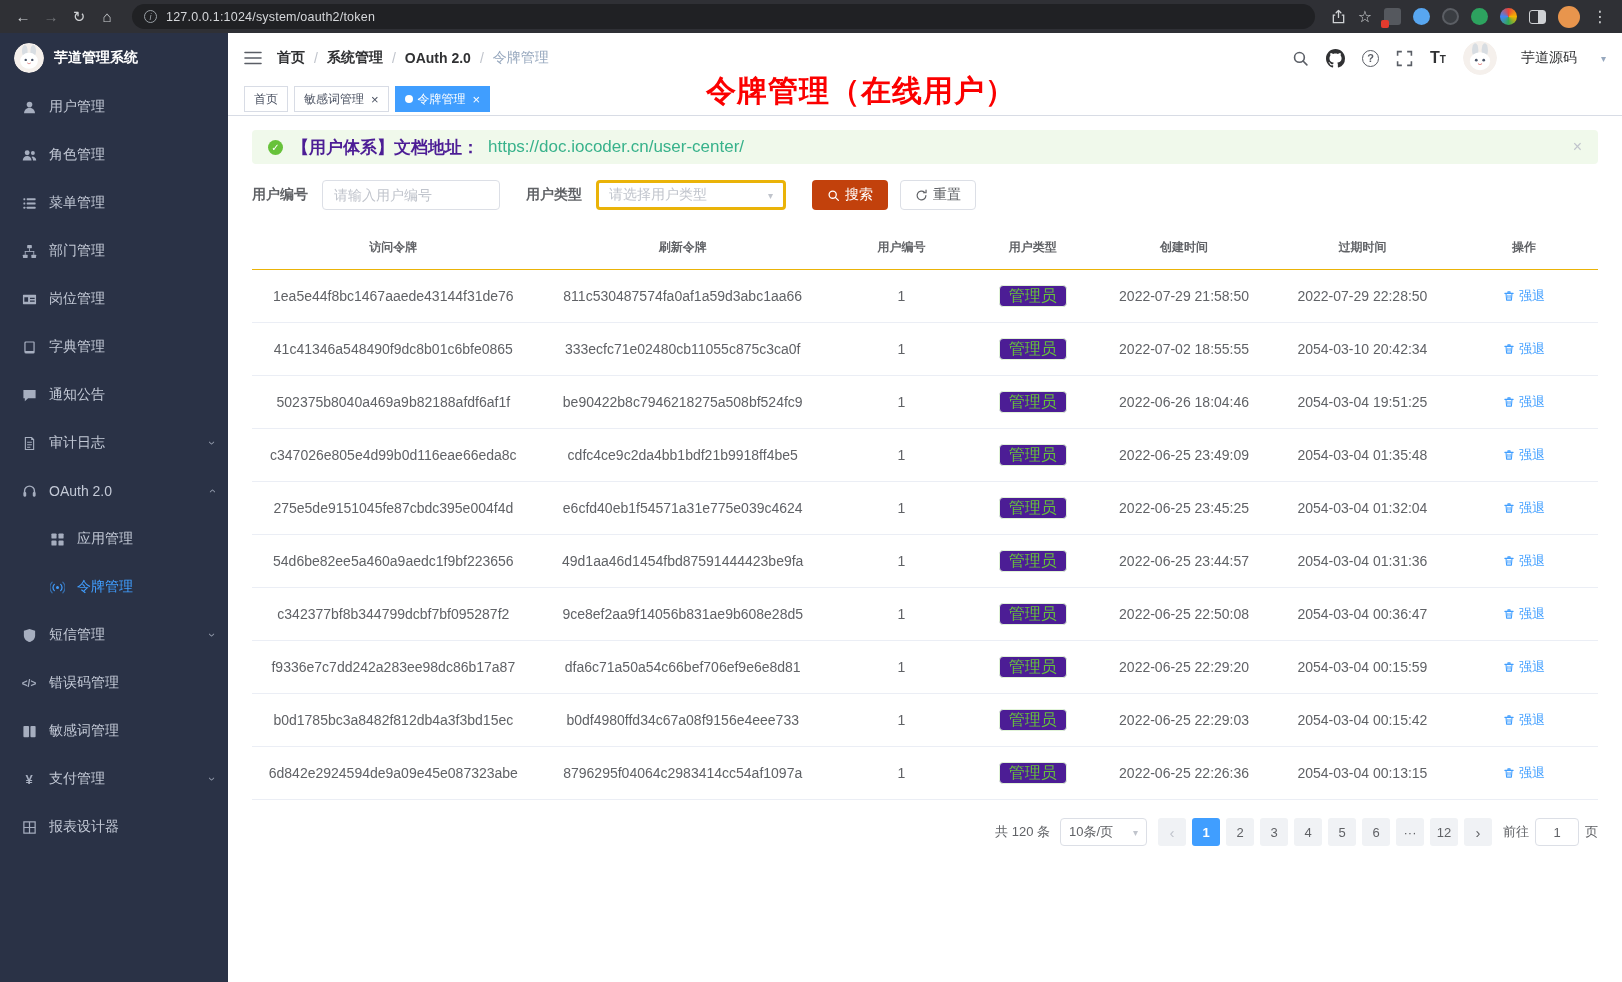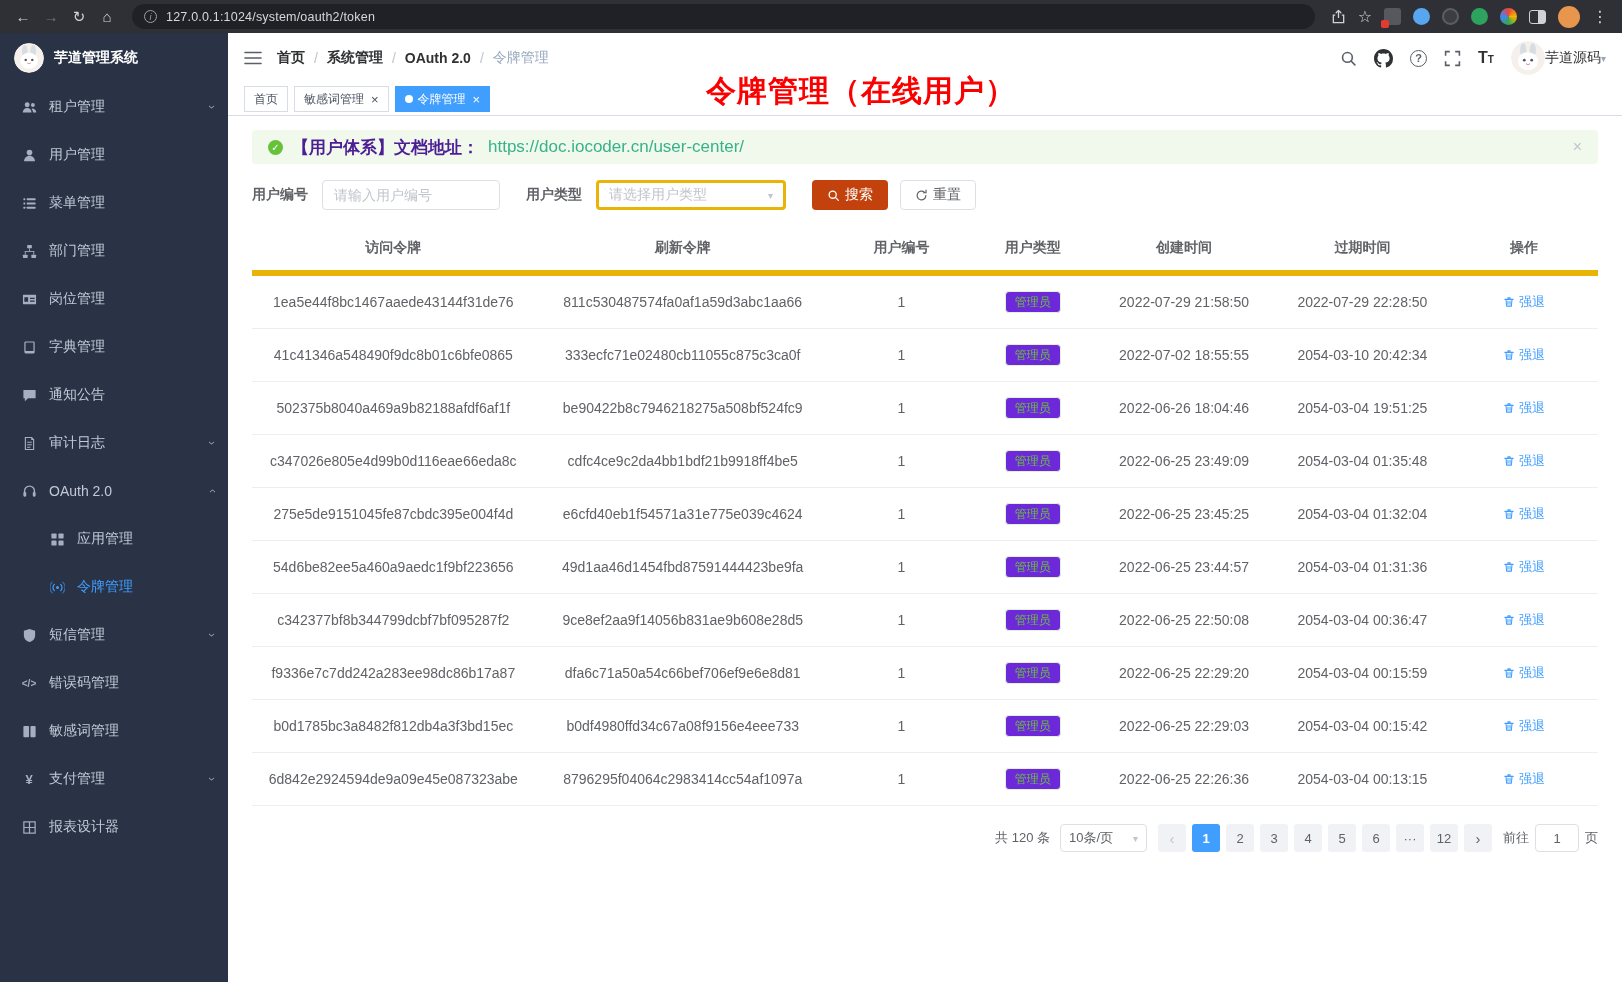--- a/index.html
+++ b/index.html
@@ -57,21 +57,21 @@
   .crumb { color:#303133; font-weight:600; cursor:pointer; }
   .crumb.last { color:#97a8be; font-weight:400; cursor:default; }
   .crumb-sep { color:#c0c4cc; margin:0 9px; }
   .hdr-right { margin-left:auto; display:flex; align-items:center; gap:17px; color:#5a5e66; }
   .hicon { cursor:pointer; display:flex; align-items:center; }
   .hicon svg { width:17px; height:17px; }
   .gh svg { width:19px; height:19px; fill:#303133; }
   .help { width:17px; height:17px; border:1.5px solid #5a5e66; border-radius:50%; font-size:11px; font-weight:700; display:flex; align-items:center; justify-content:center; }
   .fontsz { font-weight:700; display:flex; align-items:baseline; color:#303133; }
   .fontsz .t1 { font-size:16px; } .fontsz .t2 { font-size:10px; }
-  .userbox { display:flex; align-items:center; gap:0; cursor:pointer; }
+  .userbox { display:flex; align-items:center; gap:24px; cursor:pointer; }
   .avatar34 { width:34px; height:34px; border-radius:50%; overflow:hidden; }
   .uname { font-size:14px; color:#303133; }
   .caret { color:#97a8be; font-size:10px; }
 
   
   .tabbar { height:33px; display:flex; align-items:center; gap:6px; padding:0 16px; border-bottom:1px solid #d8dce5; }
   .tab { height:26px; display:inline-flex; align-items:center; gap:5px; padding:0 9px; border:1px solid #d8dce5; background:#fff; font-size:12px; color:#495060; cursor:pointer; }
   .tab.active { background:#409eff; border-color:#409eff; color:#fff; }
   .dot { width:8px; height:8px; border-radius:50%; background:#fff; }
   .tab-close { font-size:13px; line-height:1; margin-left:2px; }
@@ -92,23 +92,23 @@
   .f-input::placeholder { color:#c0c4cc; }
   .f-select { width:190px; height:30px; border:3px solid #eab308; border-radius:4px; display:flex; align-items:center; justify-content:space-between; padding:0 10px; margin-right:26px; cursor:pointer; }
   .f-placeholder { color:#c0c4cc; font-size:14px; }
   .sel-caret { color:#c0c4cc; font-size:10px; }
   .btn { height:30px; border-radius:4px; display:inline-flex; align-items:center; gap:5px; font-size:14px; padding:0 14px; cursor:pointer; border:1px solid transparent; font-family:inherit; }
   .btn svg { width:13px; height:13px; }
   .btn-primary { background:#c2410c; color:#fff; margin-right:12px; }
   .btn-plain { background:#fff; border-color:#dcdfe6; color:#606266; }
 
   .tokens-table { width:100%; margin-top:16px; border-collapse:collapse; table-layout:fixed; }
-  .tokens-table th { padding:13px 4px; font-size:14px; font-weight:700; color:#606266; border-bottom:6px solid #eab308; text-align:center; white-space:nowrap; }
+  .tokens-table th { padding:13px 4px; font-size:12px; font-weight:700; color:#606266; border-bottom:1px solid #eab308; text-align:center; white-space:nowrap; }
   .tokens-table td { padding:15px 4px; font-size:14px; color:#606266; border-bottom:1px solid #ebeef5; text-align:center; white-space:nowrap; overflow:hidden; }
-  .badge { display:inline-block; padding:2px 9px; font-size:12px; line-height:16px; color:#67c23a; background:#6d28d9; border:1px solid #e1f3d8; border-radius:4px; }
+  .badge { display:inline-block; padding:2px 9px; font-size:16px; line-height:16px; color:#67c23a; background:#4c1d95; border:1px solid #e1f3d8; border-radius:4px; }
   .action-link { color:#409eff; font-size:13px; display:inline-flex; align-items:center; gap:4px; cursor:pointer; }
   .action-link svg { width:12px; height:12px; }
 
   .pager { margin-top:18px; display:flex; align-items:center; justify-content:flex-end; font-size:13px; color:#606266; }
   .pg-total { margin-right:10px; }
   .pg-size { width:87px; height:28px; border:1px solid #dcdfe6; border-radius:4px; display:flex; align-items:center; justify-content:space-between; padding:0 8px; margin-right:8px; cursor:pointer; }
   .pg-pages { display:inline-flex; align-items:center; }
   .pg-btn { min-width:28px; height:28px; padding:0 4px; margin:0 3px; background:#f0f2f5; border-radius:3px; display:inline-flex; align-items:center; justify-content:center; cursor:pointer; color:#606266; }
   .pg-btn.active { background:#409eff; color:#fff; font-weight:600; }
   .pg-btn.nav-prev { color:#c0c4cc; font-size:15px; }
@@ -163,37 +163,36 @@
             <circle cx="19.5" cy="18" r="1.3" fill="#4a5568"></circle>
             <path d="M14.5 21.5c1 .8 2 .8 3 0" stroke="#e08585" stroke-width="1" fill="none" stroke-linecap="round"></path>
           </svg>
       </span>
       <span class="logo-text">芋道管理系统</span>
     </div>
     <nav id="side-nav">
         <div class="menu-item">
           <span class="mi">
             <svg viewBox="0 0 16 16">
+              <circle cx="8" cy="4.8" r="3"></circle>
+              <path d="M2.2 14c0-3.2 2.6-5.8 5.8-5.8s5.8 2.6 5.8 5.8z"></path>
+            </svg>
+          </span>
+          <span class="mi-label">用户管理</span>
+        </div>
+        <div class="menu-item">
+          <span class="mi">
+            <svg viewBox="0 0 16 16">
               <circle cx="5.5" cy="5" r="2.6"></circle>
               <path d="M.8 13.2c0-2.6 2.1-4.7 4.7-4.7s4.7 2.1 4.7 4.7z"></path>
               <circle cx="11.6" cy="5.4" r="2.1"></circle>
               <path d="M10.9 9.1c2.4 0 4.3 1.9 4.3 4.1h-3.4a5.8 5.8 0 00-1.6-3.6z"></path>
             </svg>
           </span>
-          <span class="mi-label">租户管理</span>
-          <span class="chev down">›</span>
-        </div>
-        <div class="menu-item">
-          <span class="mi">
-            <svg viewBox="0 0 16 16">
-              <circle cx="8" cy="4.8" r="3"></circle>
-              <path d="M2.2 14c0-3.2 2.6-5.8 5.8-5.8s5.8 2.6 5.8 5.8z"></path>
-            </svg>
-          </span>
-          <span class="mi-label">用户管理</span>
+          <span class="mi-label">角色管理</span>
         </div>
         <div class="menu-item">
           <span class="mi">
             <svg viewBox="0 0 16 16">
               <rect x="1.5" y="2.5" width="2" height="2" rx=".5"></rect>
               <rect x="5" y="2.5" width="9.5" height="2" rx=".5"></rect>
               <rect x="1.5" y="7" width="2" height="2" rx=".5"></rect>
               <rect x="5" y="7" width="9.5" height="2" rx=".5"></rect>
               <rect x="1.5" y="11.5" width="2" height="2" rx=".5"></rect>
               <rect x="5" y="11.5" width="9.5" height="2" rx=".5"></rect>

